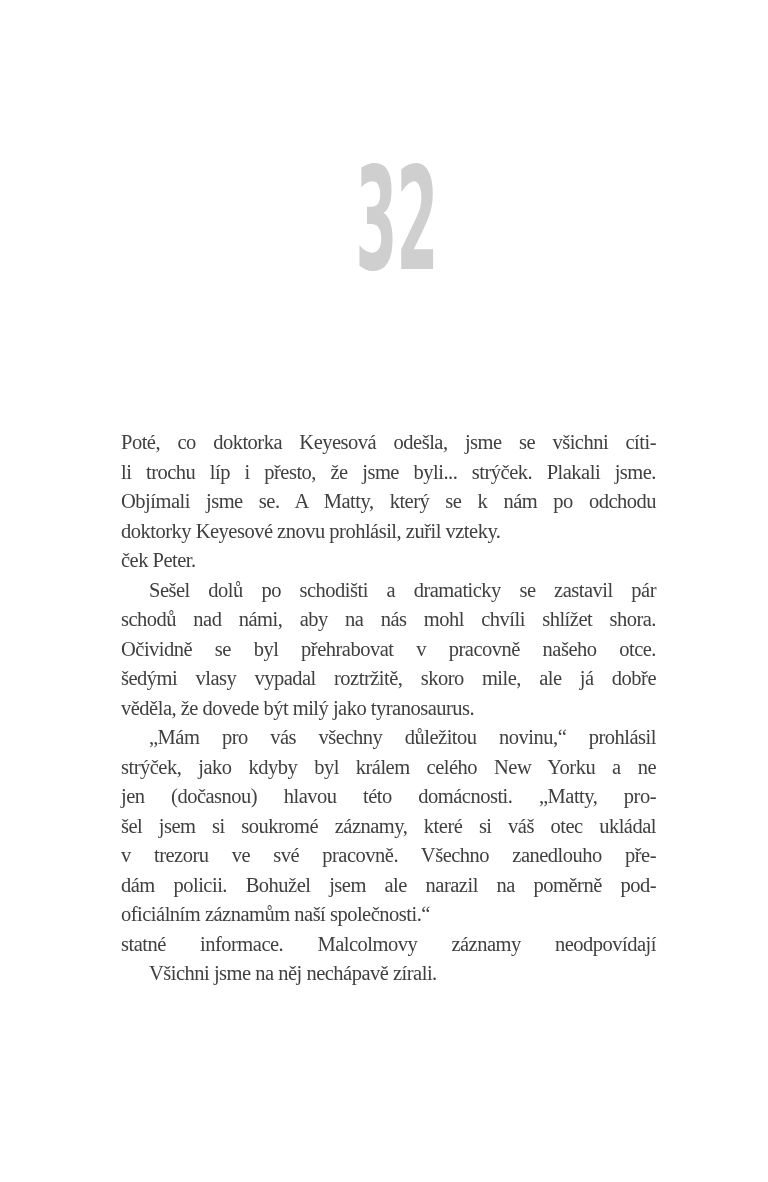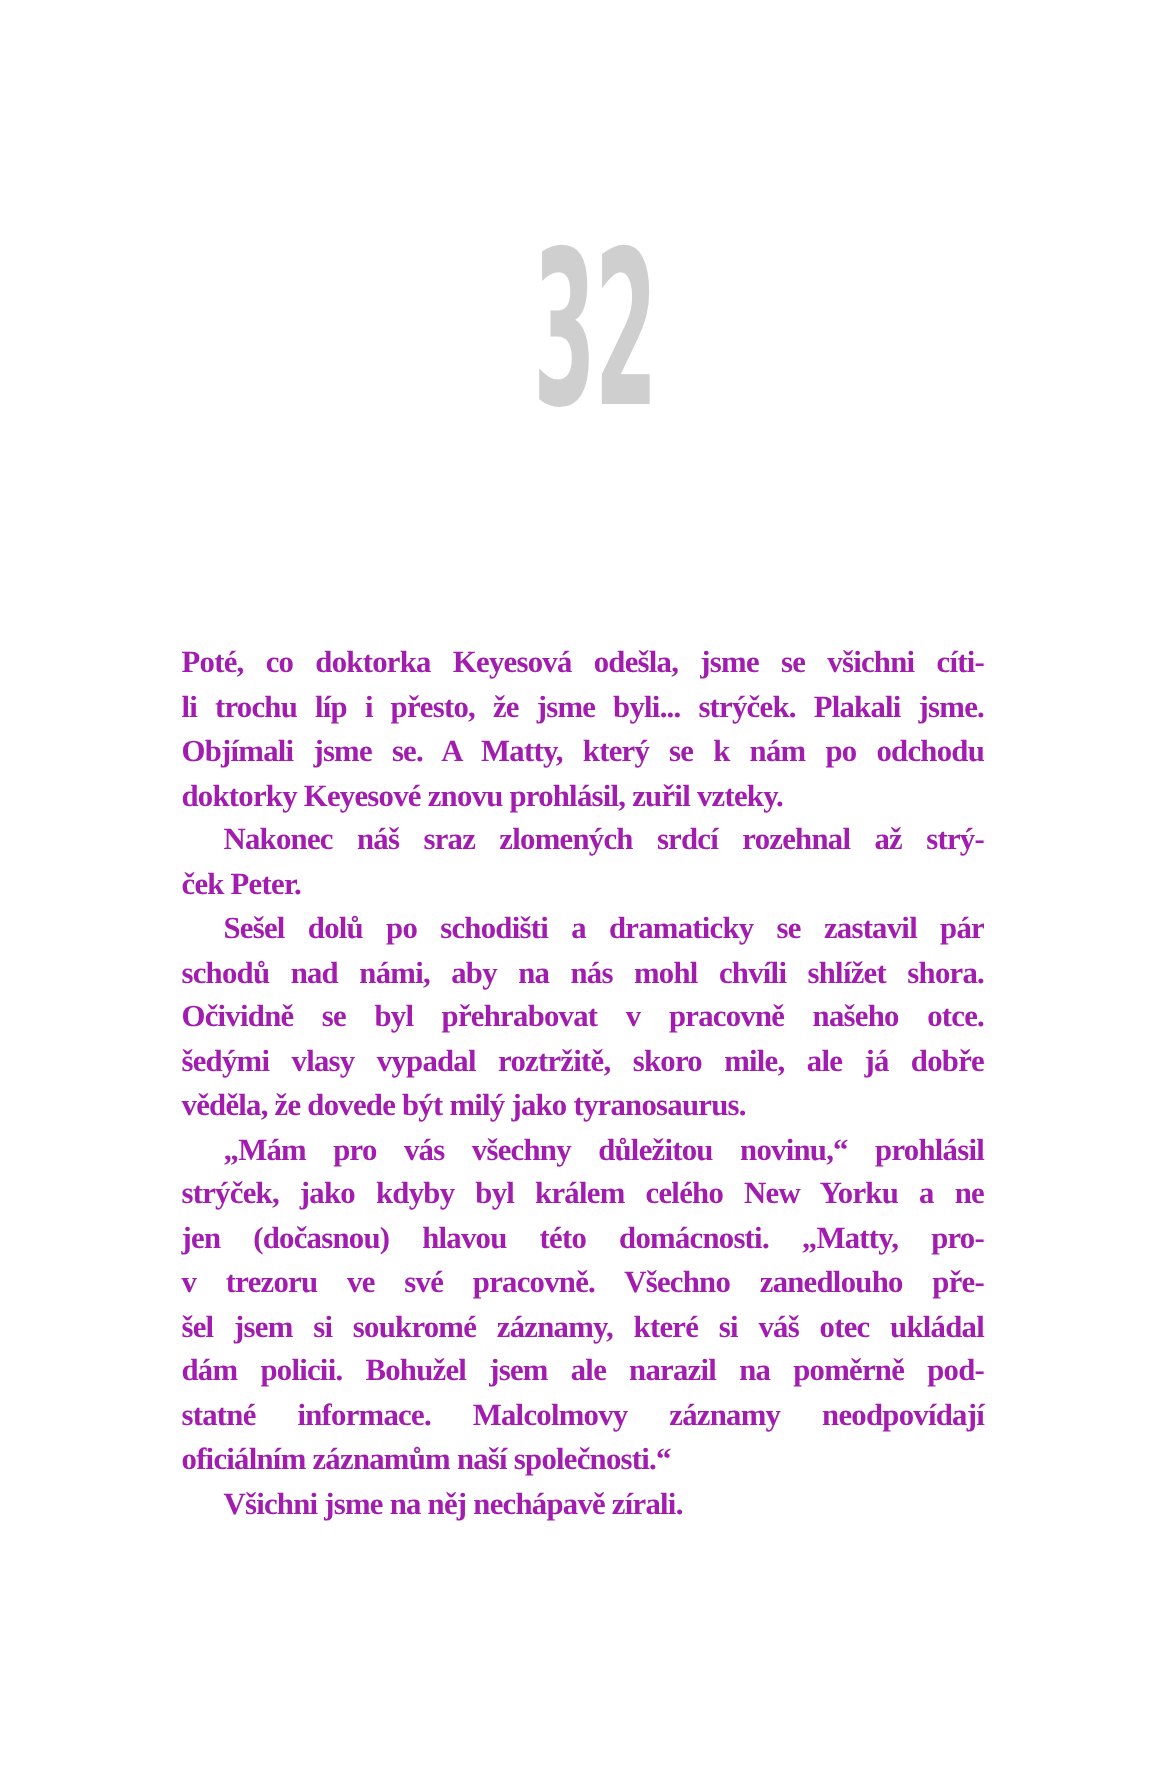--- a/index.html
+++ b/index.html
@@ -37,24 +37,23 @@
     position: absolute;
     top: 428px;
     left: 121px;
     width: 535px;
   }
   .line {
     height: 29.5px;
     line-height: 29.5px;
     font-size: 20.5px;
     letter-spacing: -0.5px;
-    color: #a21caf;
+    color: #404040;
     text-align: left;
     white-space: nowrap;
-    font-weight: bold;
   }
   .line.justify {
     white-space: normal;
     text-align: justify;
     text-align-last: justify;
   }
   .line.indent {
     padding-left: 28px;
   }
   .page-number {
@@ -74,32 +73,31 @@
 <div class="book-page">
   <div class="chapter-number">
     <span class="squeeze">32</span>
   </div>
 
   <div class="body-text">
       <div class="line justify">Poté, co doktorka Keyesová odešla, jsme se všichni cíti-</div>
       <div class="line justify">li trochu líp i přesto, že jsme byli... strýček. Plakali jsme.</div>
       <div class="line justify">Objímali jsme se. A Matty, který se k nám po odchodu</div>
       <div class="line">doktorky Keyesové znovu prohlásil, zuřil vzteky.</div>
-      <div class="line justify indent">Nakonec náš sraz zlomených srdcí rozehnal až strý-</div>
       <div class="line">ček Peter.</div>
       <div class="line justify indent">Sešel dolů po schodišti a dramaticky se zastavil pár</div>
       <div class="line justify">schodů nad námi, aby na nás mohl chvíli shlížet shora.</div>
       <div class="line justify">Očividně se byl přehrabovat v pracovně našeho otce.</div>
       <div class="line justify">šedými vlasy vypadal roztržitě, skoro mile, ale já dobře</div>
       <div class="line">věděla, že dovede být milý jako tyranosaurus.</div>
       <div class="line justify indent">„Mám pro vás všechny důležitou novinu,“ prohlásil</div>
       <div class="line justify">strýček, jako kdyby byl králem celého New Yorku a ne</div>
       <div class="line justify">jen (dočasnou) hlavou této domácnosti. „Matty, pro-</div>
+      <div class="line justify">šel jsem si soukromé záznamy, které si váš otec ukládal</div>
       <div class="line justify">v trezoru ve své pracovně. Všechno zanedlouho pře-</div>
-      <div class="line justify">šel jsem si soukromé záznamy, které si váš otec ukládal</div>
       <div class="line justify">dám policii. Bohužel jsem ale narazil na poměrně pod-</div>
+      <div class="line">oficiálním záznamům naší společnosti.“</div>
       <div class="line justify">statné informace. Malcolmovy záznamy neodpovídají</div>
-      <div class="line">oficiálním záznamům naší společnosti.“</div>
       <div class="line indent">Všichni jsme na něj nechápavě zírali.</div>
     </div>
 
   <div class="page-number">127</div>
 </div>
 
 </body></html>

